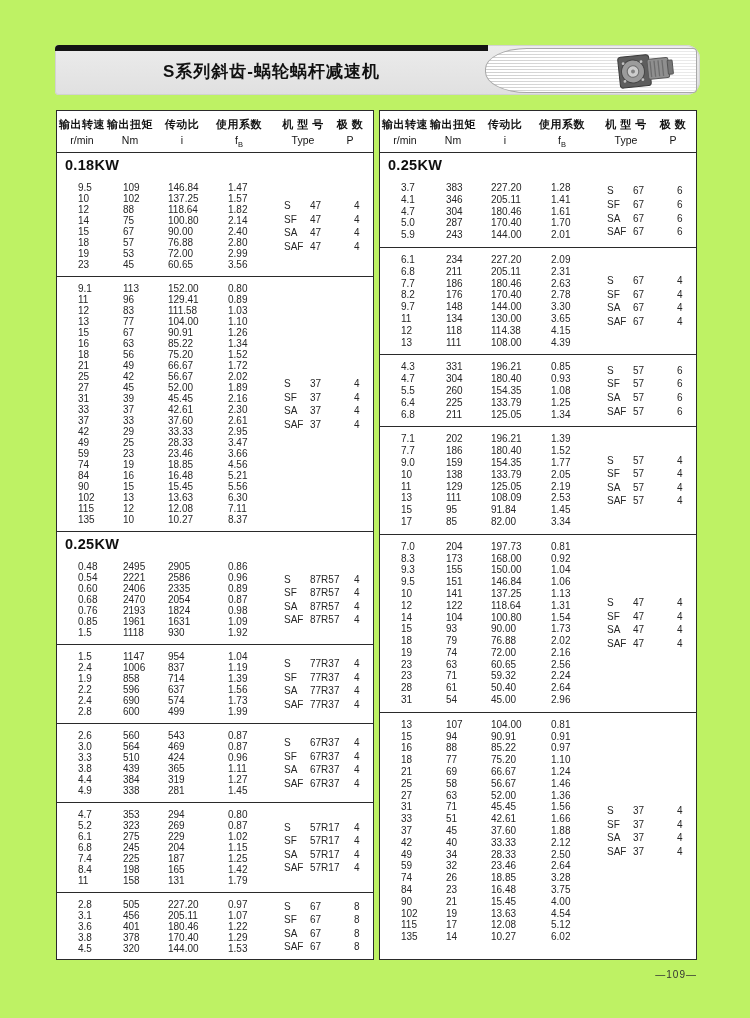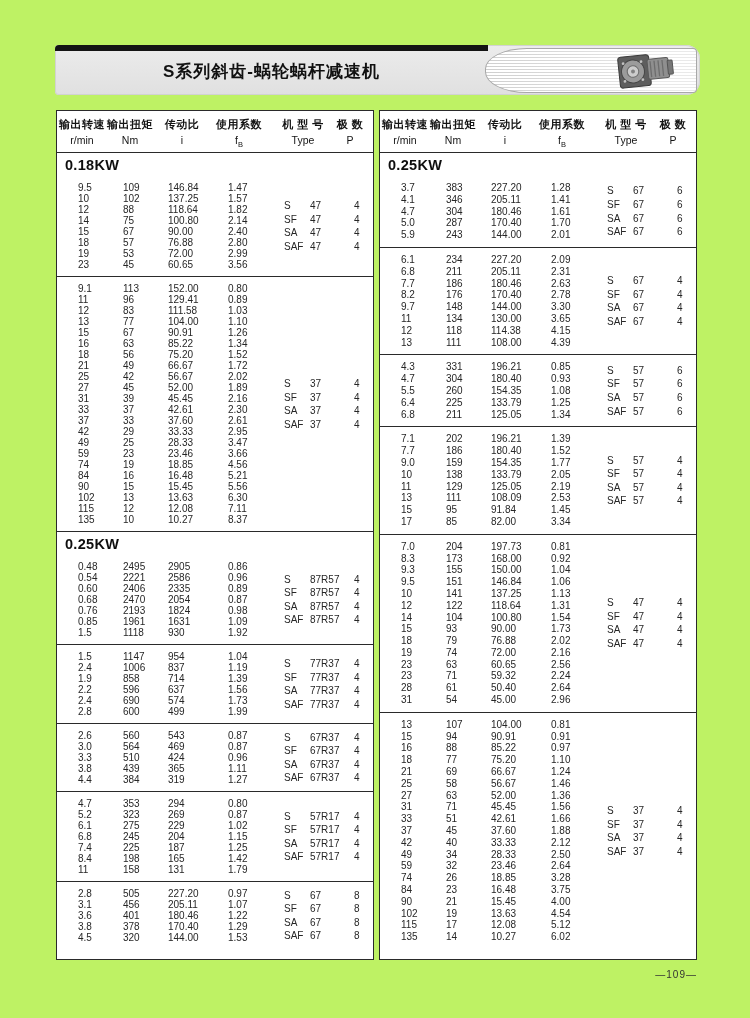--- a/index.html
+++ b/index.html
@@ -508,20 +508,26 @@
             <span class="c-torque">439</span>
             <span class="c-ratio">365</span>
             <span class="c-fb">1.11</span>
           </div>
           <div class="drow">
             <span class="c-speed">4.4</span>
             <span class="c-torque">384</span>
             <span class="c-ratio">319</span>
             <span class="c-fb">1.27</span>
           </div>
+          <div class="drow">
+            <span class="c-speed">4.9</span>
+            <span class="c-torque">338</span>
+            <span class="c-ratio">281</span>
+            <span class="c-fb">1.45</span>
+          </div>
           <div class="types">
             <div class="trow">
               <span class="t-prefix">S</span>
               <span class="t-size">67R37</span>
               <span class="t-p">4</span>
             </div>
             <div class="trow">
               <span class="t-prefix">SF</span>
               <span class="t-size">67R37</span>
               <span class="t-p">4</span>

